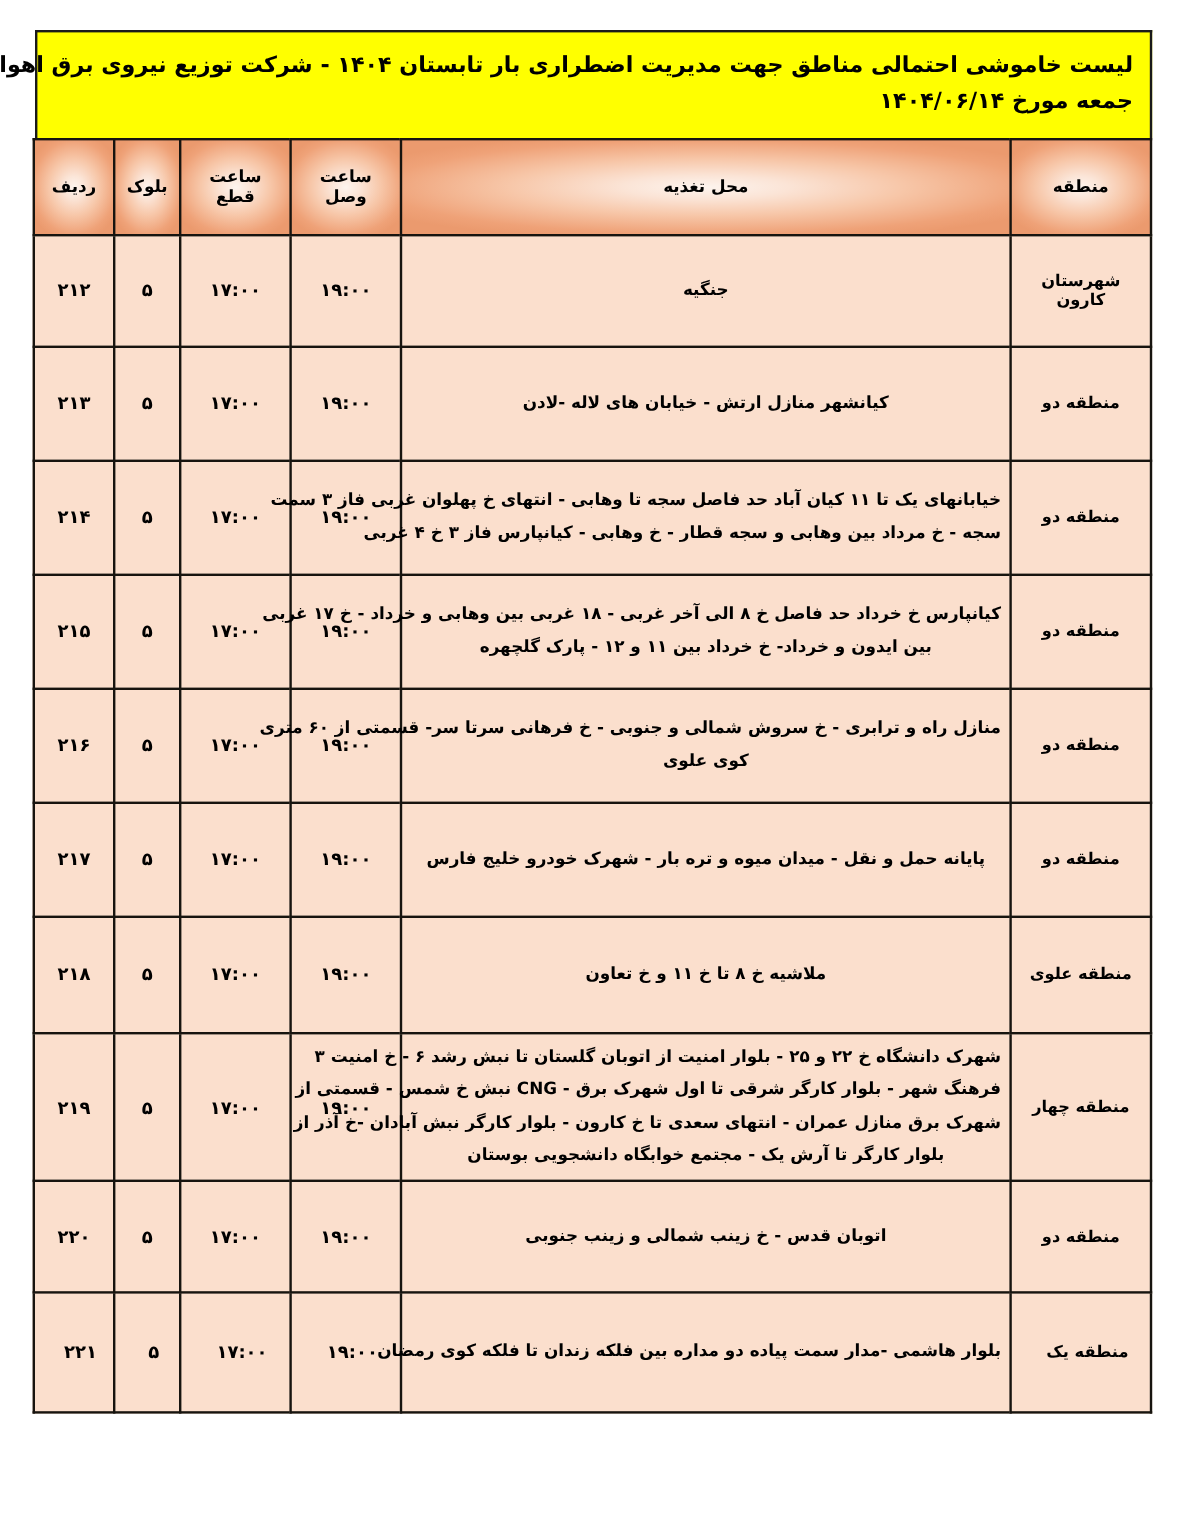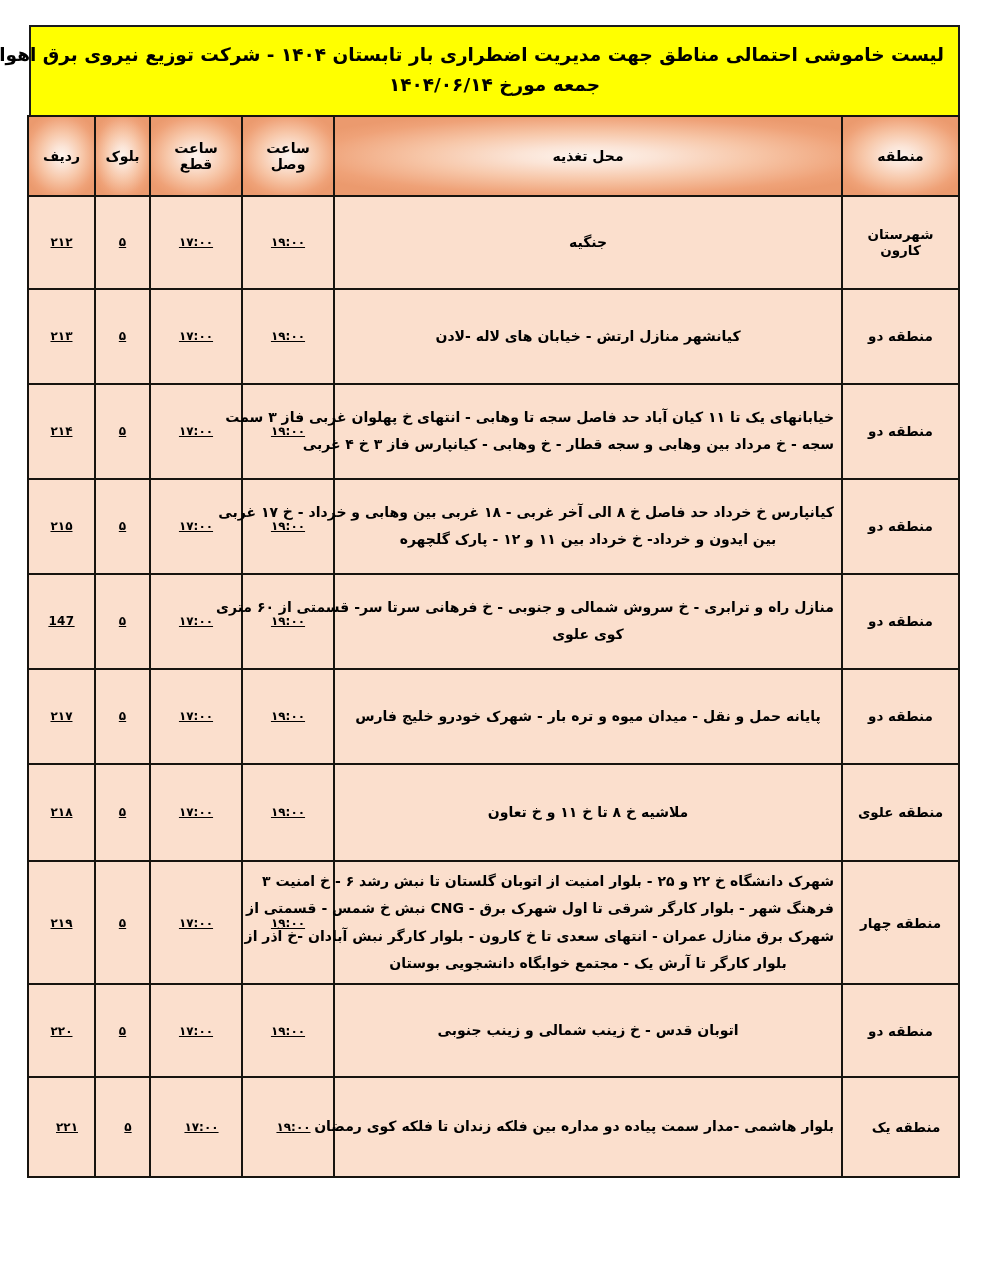--- a/index.html
+++ b/index.html
@@ -42,20 +42,21 @@
   .title-line {
     color: #000000;
     font-weight: bold;
     font-size: 18.5px;
     line-height: 1.62;
     letter-spacing: 0px;
     white-space: nowrap;
   }
   .title-line-2 {
     font-size: 18.5px;
+    text-align: right;
   }
 
   
   table.outage {
     width: 100%;
     border-collapse: collapse;
     table-layout: fixed;
     background: #fbdfcd;
   }
   table.outage td,
@@ -97,21 +98,21 @@
 
   td.loc {
     font-size: 14px;
     line-height: 1.95;
     font-weight: bold;
     padding-right: 9px;
     padding-left: 9px;
   }
   td.loc .ln { display: block; white-space: nowrap; }
 
-  td.num { font-size: 12px; letter-spacing: 0.4px; text-decoration: underline; }
+  td.num { font-size: 15px; letter-spacing: 0.4px; }
   td.region { font-size: 13.5px; }
 
   
   tr.r-h1 td { height: 93px; }
   tr.r-h2 td { height: 95px; }
   tr.r-h3 td { height: 95px; }
   tr.r-h4 td { height: 95px; }
   tr.r-h5 td { height: 95px; }
   tr.r-h6 td { height: 95px; }
   tr.r-h7 td { height: 97px; border-radius: 17px; }
@@ -194,21 +195,21 @@
           </tr>
           <tr class="r-h5">
             <td class="region">منطقه دو</td>
             <td class="loc">
               <span class="ln">منازل راه و ترابری - خ سروش شمالی و جنوبی - خ فرهانی سرتا سر- قسمتی از ۶۰ متری</span>
               <span class="ln">کوی علوی</span>
             </td>
             <td class="num">۱۹:۰۰</td>
             <td class="num">۱۷:۰۰</td>
             <td class="num">۵</td>
-            <td class="num">147</td>
+            <td class="num">۲۱۶</td>
           </tr>
           <tr class="r-h6">
             <td class="region">منطقه دو</td>
             <td class="loc">
               <span class="ln">پایانه حمل و نقل - میدان میوه و تره بار - شهرک خودرو خلیج فارس</span>
             </td>
             <td class="num">۱۹:۰۰</td>
             <td class="num">۱۷:۰۰</td>
             <td class="num">۵</td>
             <td class="num">۲۱۷</td>

